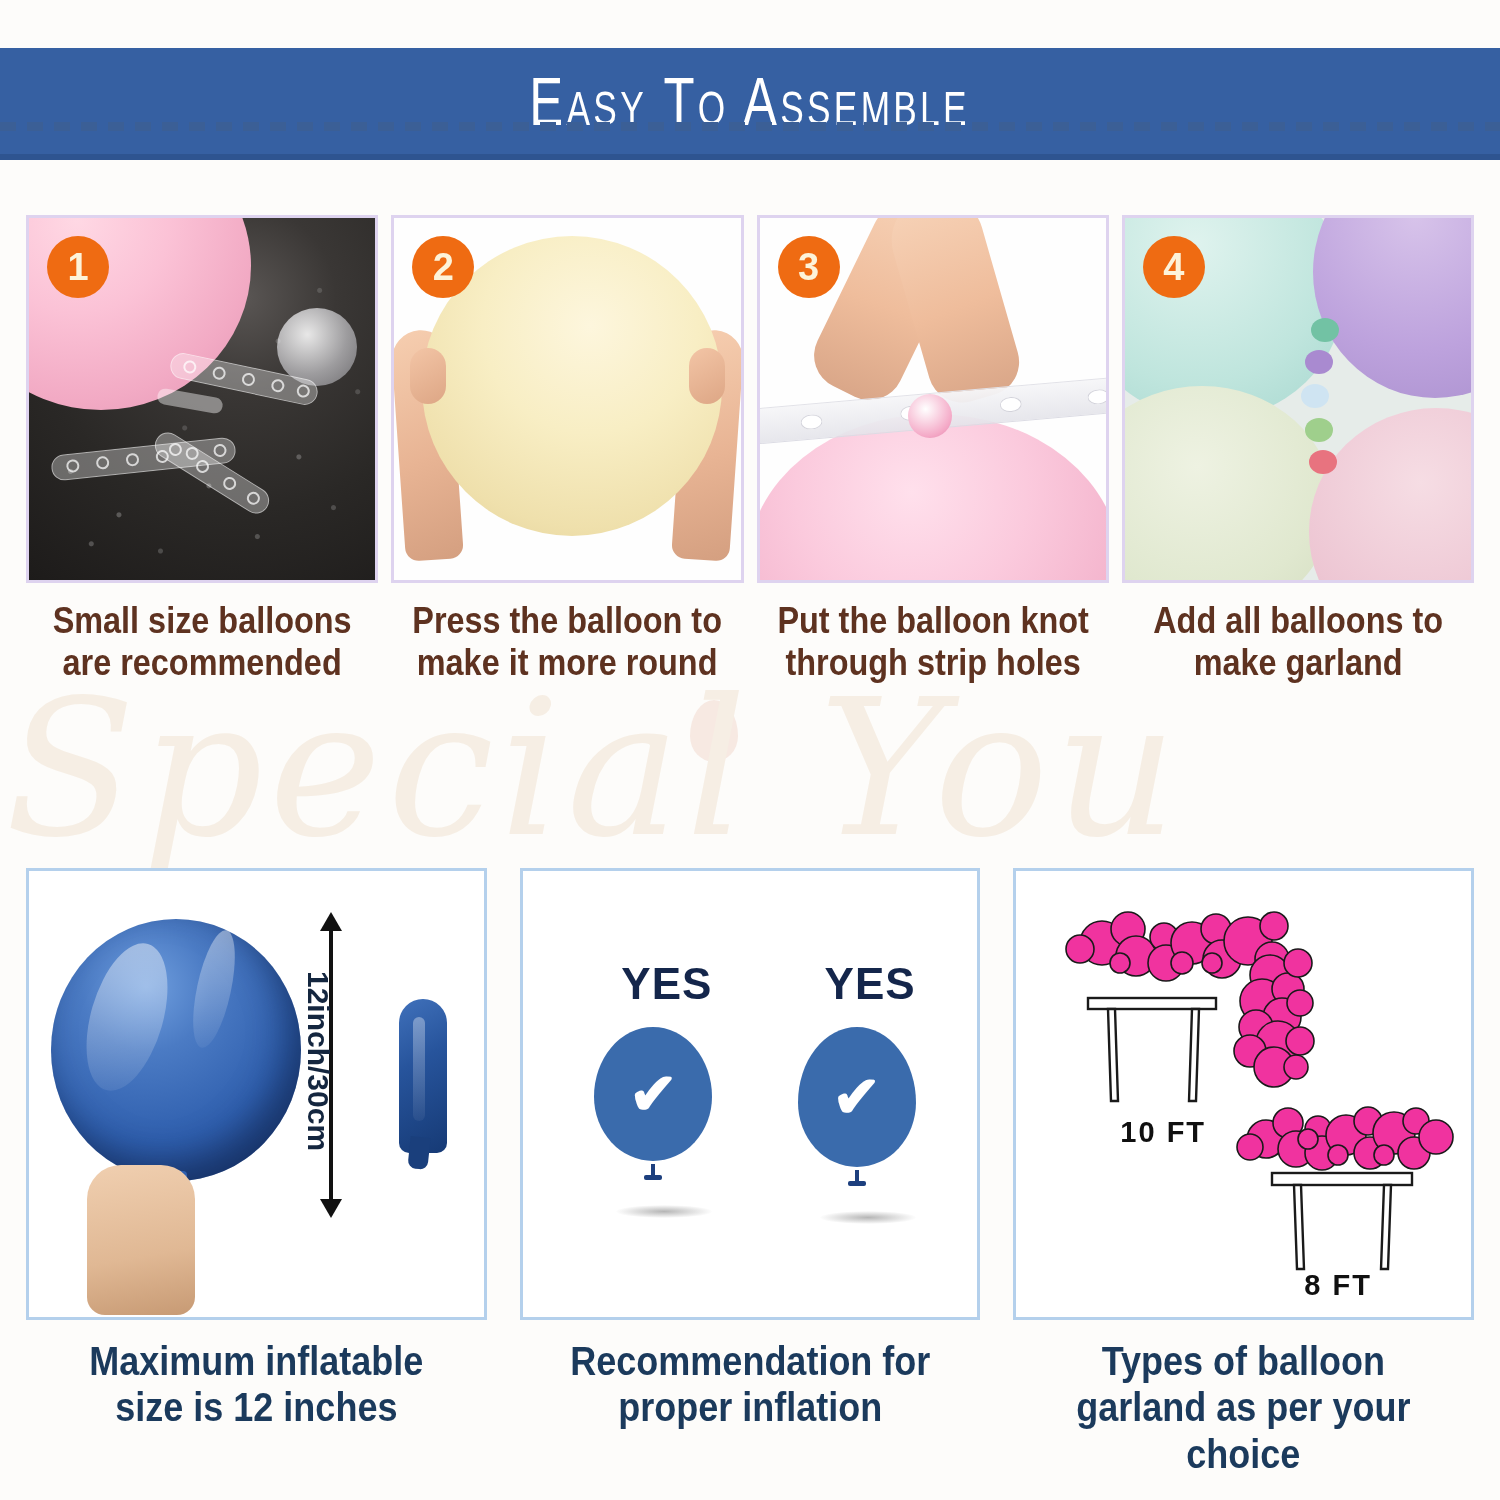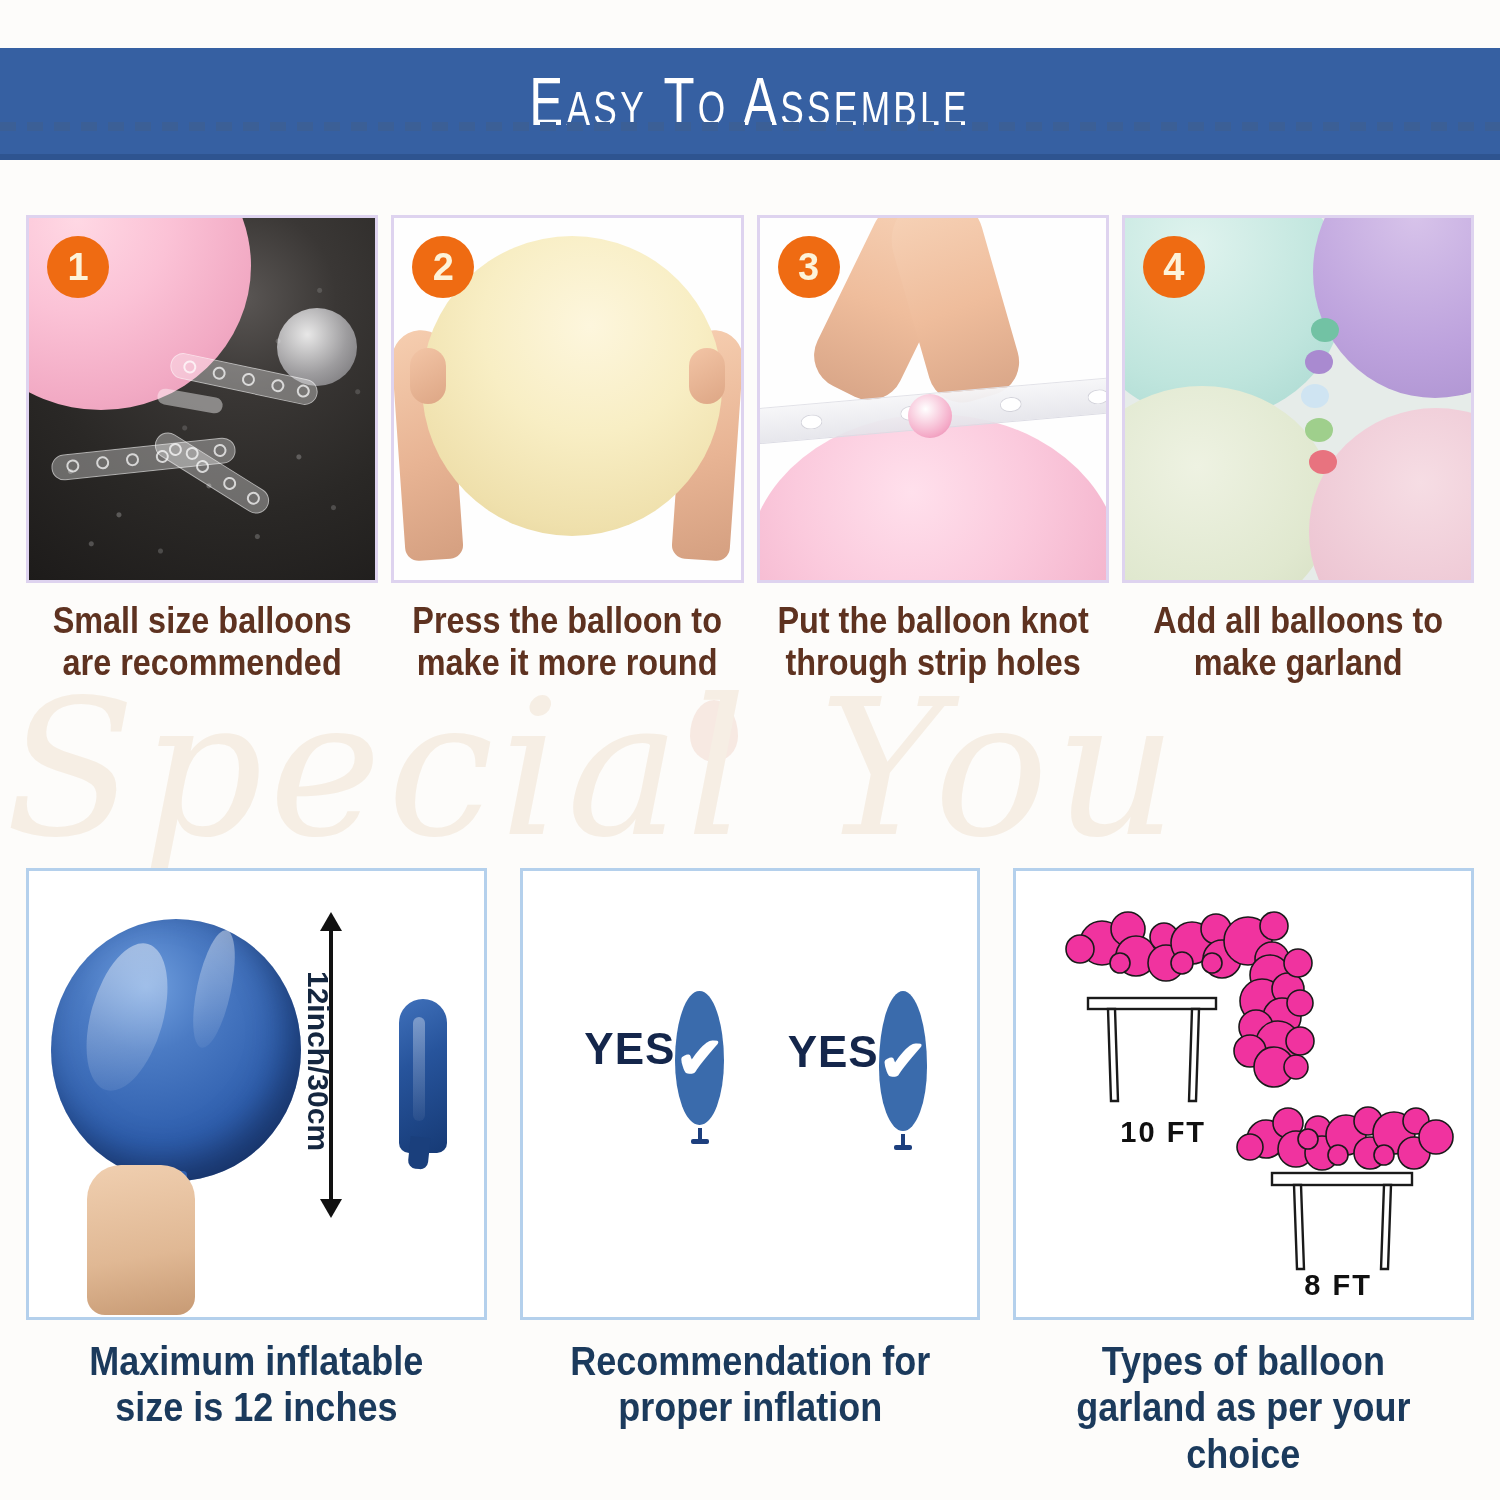--- a/index.html
+++ b/index.html
@@ -413,23 +413,22 @@
     position: absolute;
     inset: 0;
     display: flex;
     justify-content: space-around;
     align-items: flex-start;
     padding: 88px 24px 0 24px;
   }
   .yesno-col {
     width: 128px;
     display: flex;
-    flex-direction: row;
-    align-items: center;
-    margin-top: 32px;
+    flex-direction: column;
+    align-items: flex-end;
   }
   .yesno-label {
     color: #14264b;
     font-size: 44px;
     font-weight: bold;
     letter-spacing: 1px;
     margin-bottom: 18px;
     font-family: "Liberation Sans", sans-serif;
   }
   .yn-balloon {

